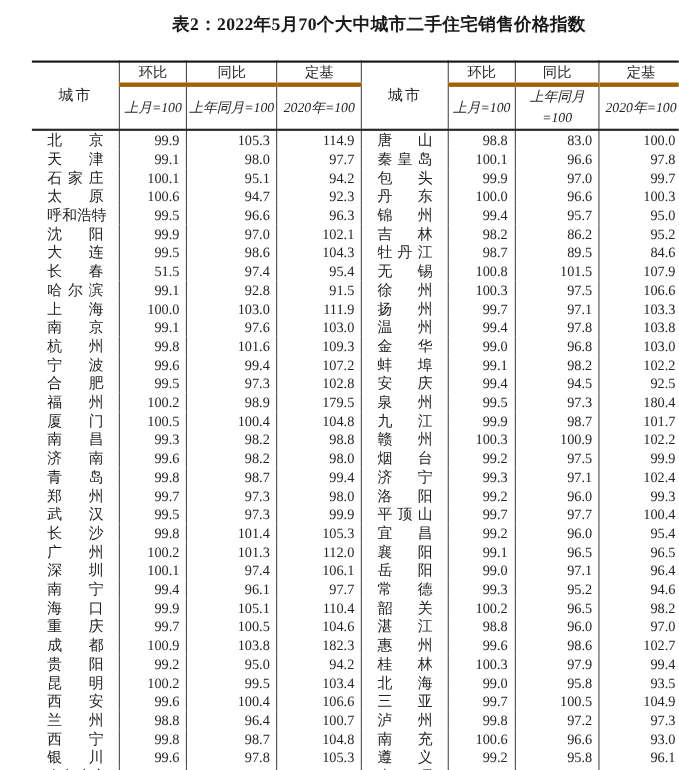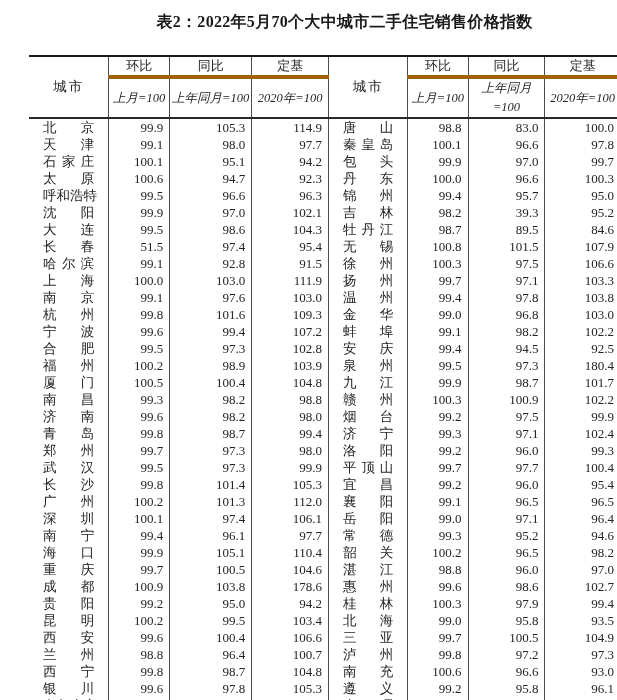--- a/index.html
+++ b/index.html
@@ -176,21 +176,21 @@
           <td class="num">95.7</td>
           <td class="num">95.0</td>
         </tr>
         <tr>
           <td class="city">沈阳</td>
           <td class="num">99.9</td>
           <td class="num">97.0</td>
           <td class="num">102.1</td>
           <td class="city">吉林</td>
           <td class="num">98.2</td>
-          <td class="num">39.3</td>
+          <td class="num">86.2</td>
           <td class="num">95.2</td>
         </tr>
         <tr>
           <td class="city">大连</td>
           <td class="num">99.5</td>
           <td class="num">98.6</td>
           <td class="num">104.3</td>
           <td class="city">牡丹江</td>
           <td class="num">98.7</td>
           <td class="num">89.5</td>
@@ -263,21 +263,21 @@
           <td class="num">102.8</td>
           <td class="city">安庆</td>
           <td class="num">99.4</td>
           <td class="num">94.5</td>
           <td class="num">92.5</td>
         </tr>
         <tr>
           <td class="city">福州</td>
           <td class="num">100.2</td>
           <td class="num">98.9</td>
-          <td class="num">103.9</td>
+          <td class="num">179.5</td>
           <td class="city">泉州</td>
           <td class="num">99.5</td>
           <td class="num">97.3</td>
           <td class="num">180.4</td>
         </tr>
         <tr>
           <td class="city">厦门</td>
           <td class="num">100.5</td>
           <td class="num">100.4</td>
           <td class="num">104.8</td>
@@ -393,21 +393,21 @@
           <td class="num">104.6</td>
           <td class="city">湛江</td>
           <td class="num">98.8</td>
           <td class="num">96.0</td>
           <td class="num">97.0</td>
         </tr>
         <tr>
           <td class="city">成都</td>
           <td class="num">100.9</td>
           <td class="num">103.8</td>
-          <td class="num">178.6</td>
+          <td class="num">182.3</td>
           <td class="city">惠州</td>
           <td class="num">99.6</td>
           <td class="num">98.6</td>
           <td class="num">102.7</td>
         </tr>
         <tr>
           <td class="city">贵阳</td>
           <td class="num">99.2</td>
           <td class="num">95.0</td>
           <td class="num">94.2</td>

